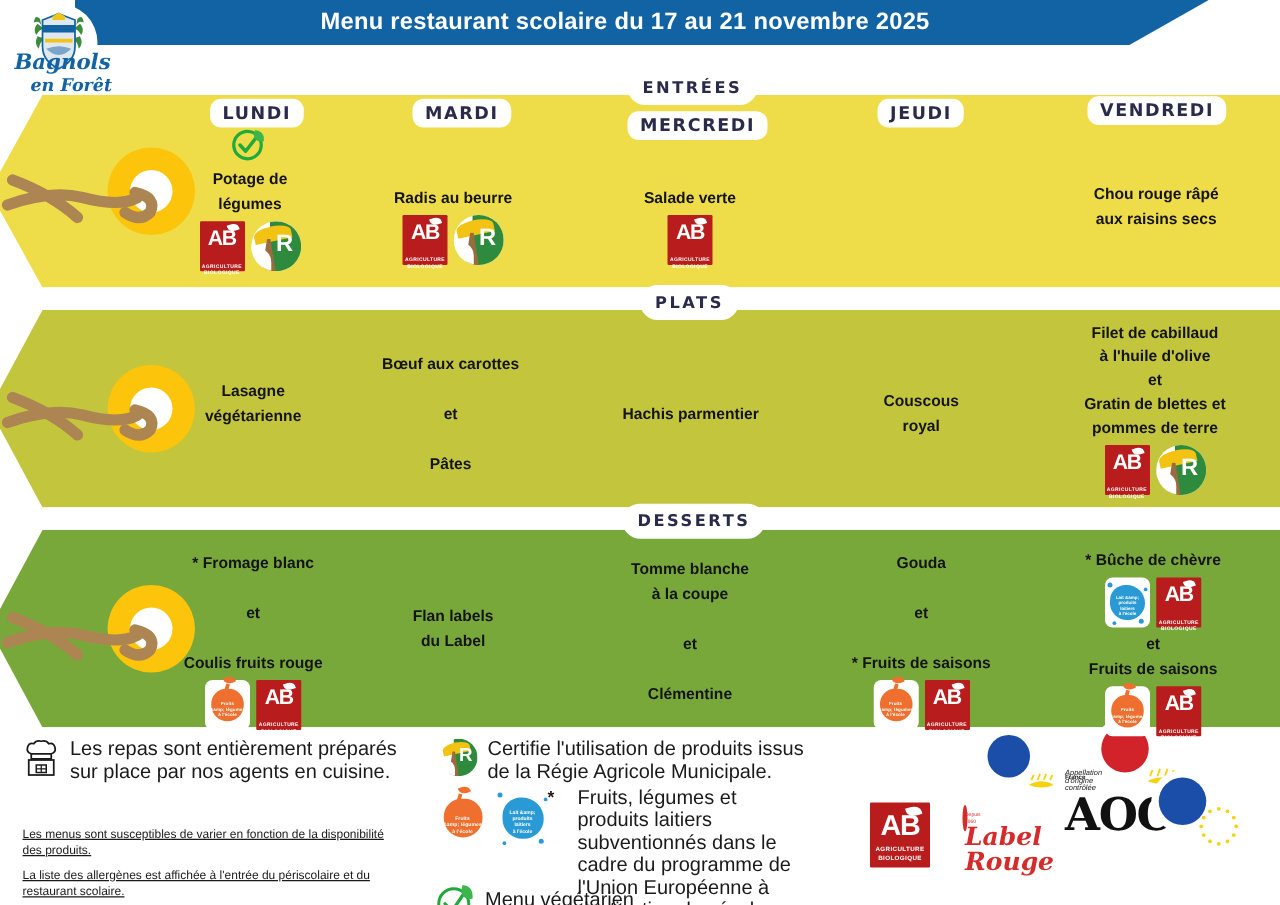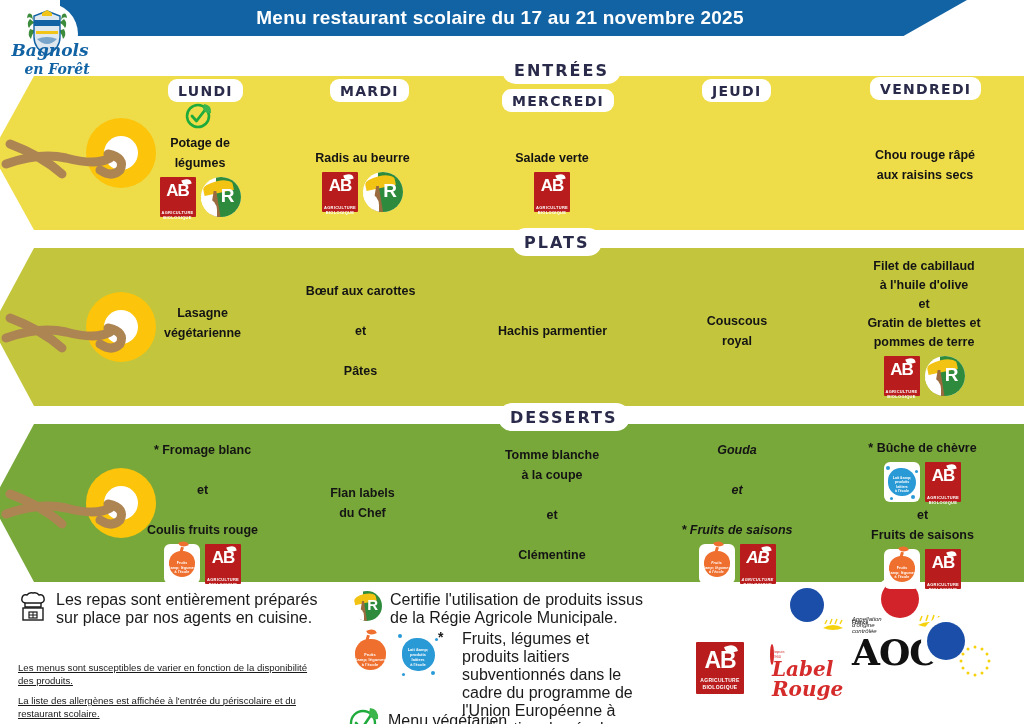--- a/index.html
+++ b/index.html
@@ -58,21 +58,21 @@
   .string{position:absolute;left:0;top:0;width:140px;height:90px;}
 
   
   .pill{
     position:absolute;background:#ffffff;border-radius:13px;
     height:26px;display:flex;align-items:center;justify-content:center;
     font-family:"DejaVu Sans",sans-serif;font-weight:bold;
     color:#2a2a4a;font-size:17px;letter-spacing:1.6px;
     z-index:6;white-space:nowrap;padding:0 12px;box-sizing:border-box;
   }
-  .pill.sec{font-size:16px;letter-spacing:2px;height:28px;border-radius:14px;}
+  .pill.sec{font-size:13px;letter-spacing:2px;height:28px;border-radius:14px;}
   .daypill{
     position:absolute;background:#ffffff;border-radius:9px;
     height:23px;display:flex;align-items:center;justify-content:center;
     font-family:"DejaVu Sans",sans-serif;font-weight:bold;
     color:#2a2a4a;font-size:14px;letter-spacing:1.3px;
     z-index:7;white-space:nowrap;padding:0 10px;box-sizing:border-box;
   }
 
   
   .cell{
@@ -419,33 +419,33 @@
       <span class="ableaf"></span>
       <span class="abtxt">AB</span>
       <span class="abl1">AGRICULTURE</span>
       <span class="abl2">BIOLOGIQUE</span>
     </span>
   </div>
 </div>
 
 <div class="cell" style="left:305px;top:483px;width:115px;">
   <span class="ln">Flan labels</span>
-  <span class="ln">du Chef</span>
+  <span class="ln">du Label</span>
 </div>
 
 <div class="cell" style="left:492px;top:445px;width:120px;">
   <span class="ln">Tomme blanche</span>
   <span class="ln">à la coupe</span>
   <span class="gap"></span>
   <span class="ln">et</span>
   <span class="gap"></span>
   <span class="ln">Clémentine</span>
 </div>
 
-<div class="cell" style="left:672px;top:440px;width:130px;font-style:italic;">
+<div class="cell" style="left:672px;top:440px;width:130px;">
   <span class="ln">Gouda</span>
   <span class="gap"></span>
   <span class="ln">et</span>
   <span class="gap"></span>
   <span class="ln">* Fruits de saisons</span>
   <div class="badges">
     <span class="fruit">
       <span class="ap"></span>
         <span class="lf"></span>
       <span class="ft">

